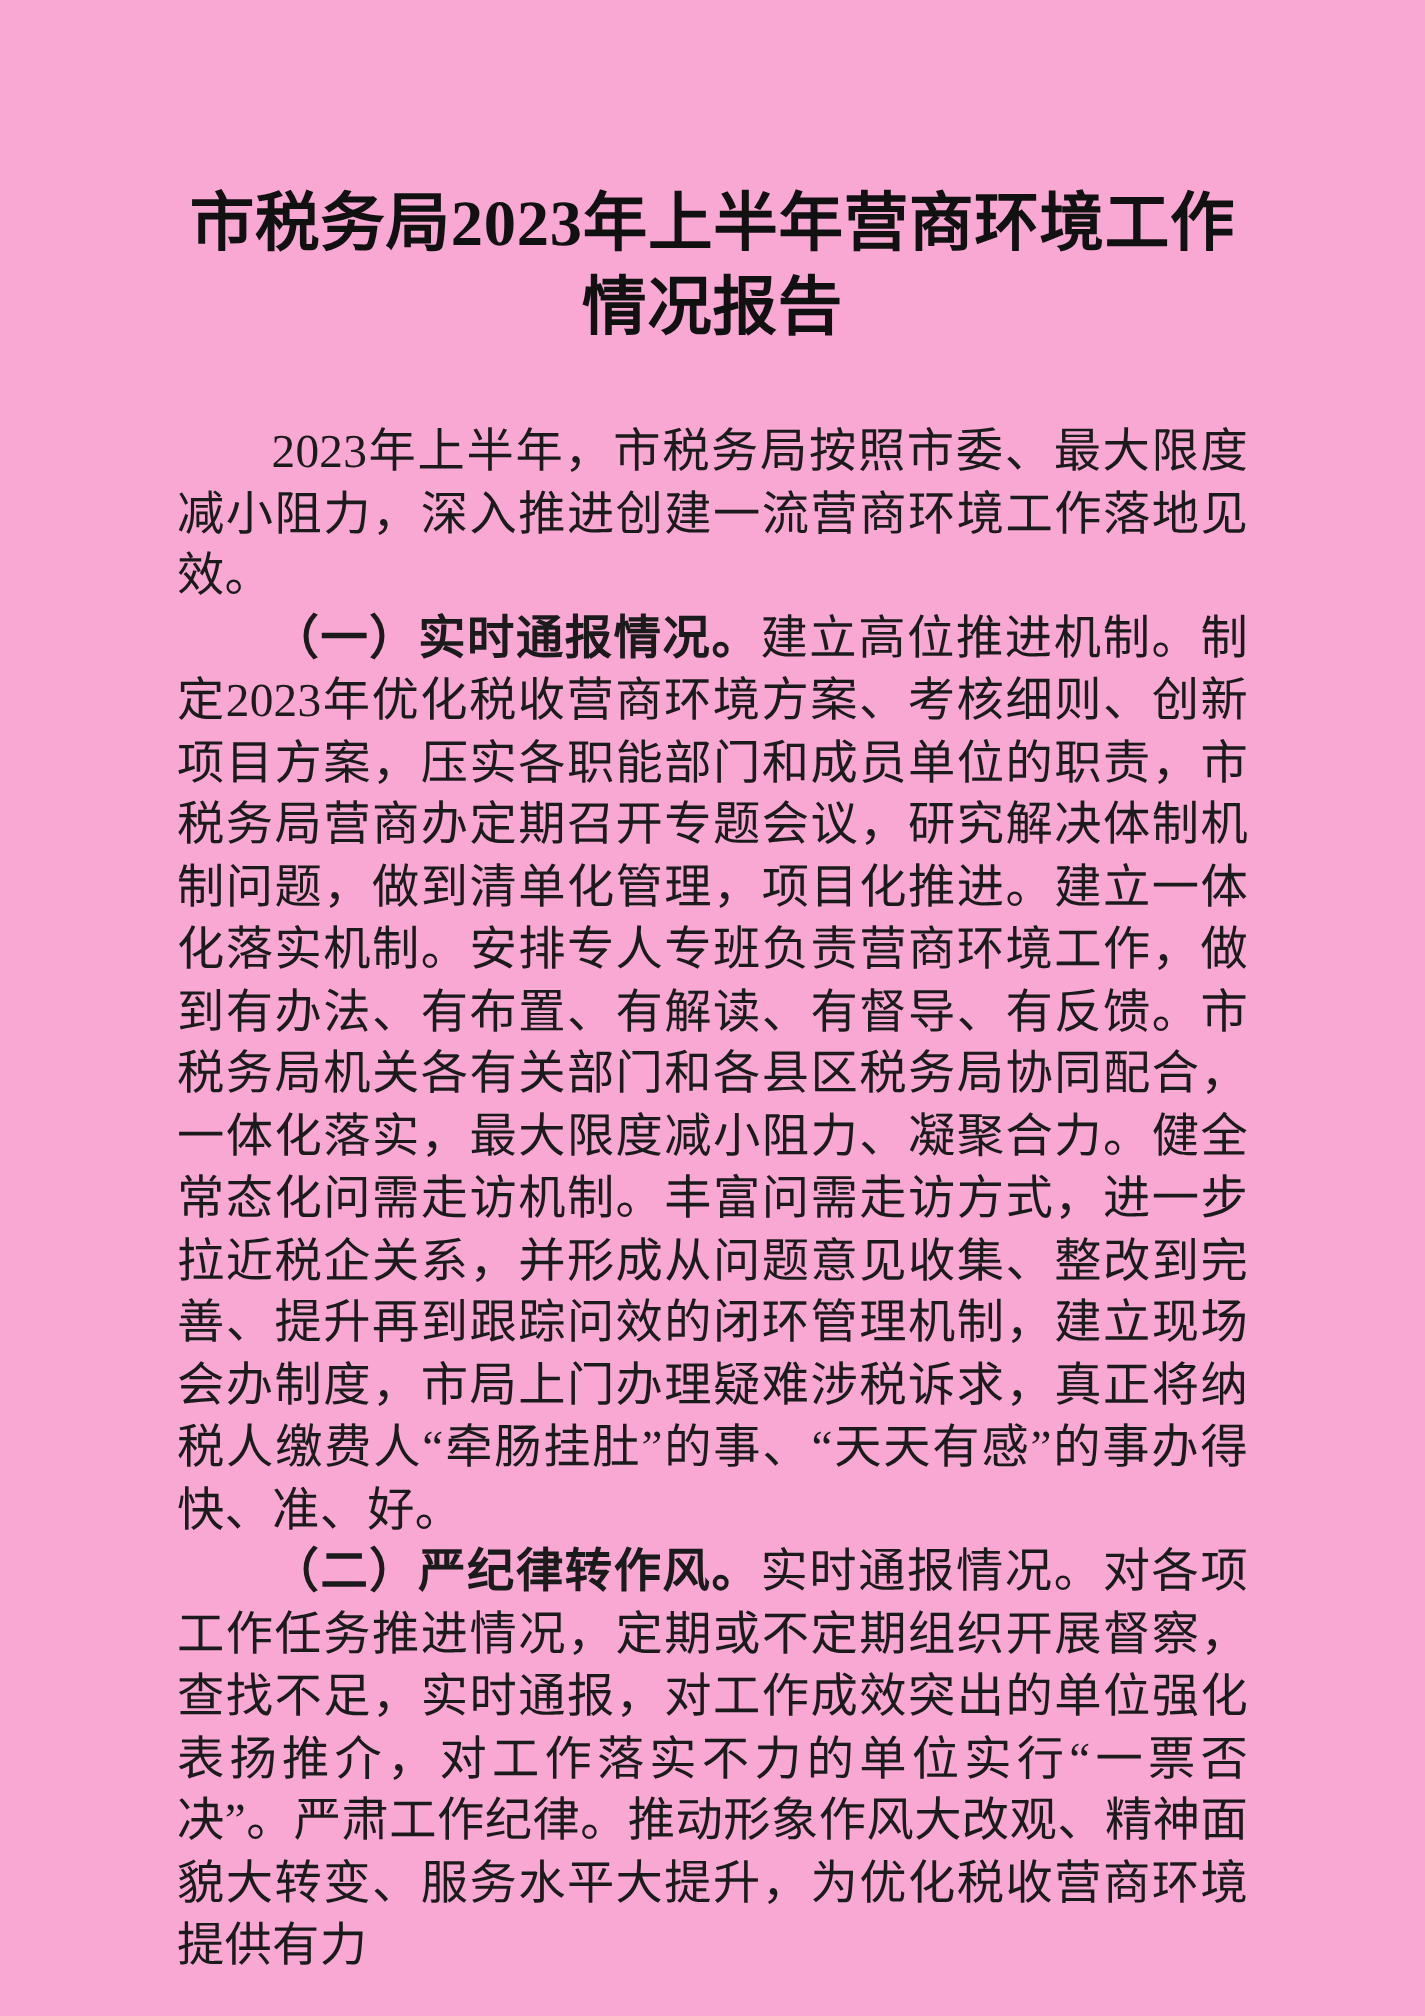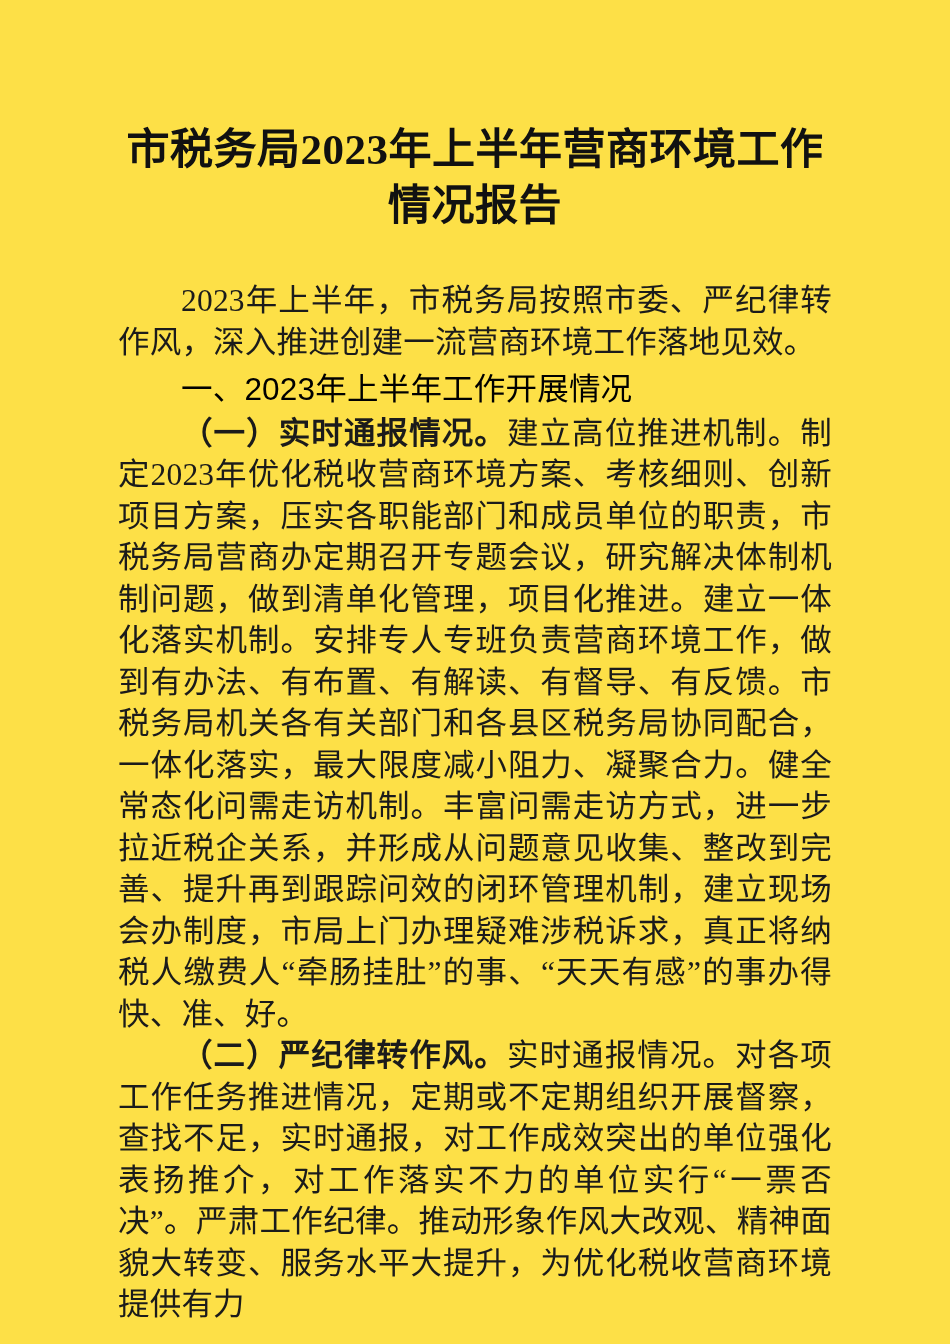--- a/index.html
+++ b/index.html
@@ -17,21 +17,21 @@
     color: #000000;
     -webkit-font-smoothing: antialiased;
   }
 
   .page {
     position: absolute;
     left: 0;
     top: 0;
     width: 950px;
     height: 1344px;
-    background: #fde047;
+    background: #f9a8d4;
     box-sizing: border-box;
     padding: 0 118px 0 118px;
   }
 
   
   .doc-title {
     margin: 0;
     padding-top: 122px;
     text-align: center;
     font-family: "Liberation Serif", "DejaVu Serif", serif;
@@ -86,21 +86,20 @@
     font-family: "Liberation Serif", "DejaVu Serif", serif;
   }
 </style>
 </head>
 <body>
 
 <div class="page">
 
   <h1 class="doc-title">市税务局2023年上半年营商环境工作情况报告</h1>
 
-  <p class="body-para first-para">2023年上半年，市税务局按照市委、严纪律转作风，深入推进创建一流营商环境工作落地见效。</p>
+  <p class="body-para first-para">2023年上半年，市税务局按照市委、最大限度减小阻力，深入推进创建一流营商环境工作落地见效。</p>
 
-  <p class="heading-1">一、2023年上半年工作开展情况</p>
 
   <p class="body-para"><span class="lead-bold">（一）实时通报情况。</span><span>建立高位推进机制。制定2023年优化税收营商环境方案、考核细则、创新项目方案，压实各职能部门和成员单位的职责，市税务局营商办定期召开专题会议，研究解决体制机制问题，做到清单化管理，项目化推进。建立一体化落实机制。安排专人专班负责营商环境工作，做到有办法、有布置、有解读、有督导、有反馈。市税务局机关各有关部门和各县区税务局协同配合，一体化落实，最大限度减小阻力、凝聚合力。健全常态化问需走访机制。丰富问需走访方式，进一步拉近税企关系，并形成从问题意见收集、整改到完善、提升再到跟踪问效的闭环管理机制，建立现场会办制度，市局上门办理疑难涉税诉求，真正将纳税人缴费人“牵肠挂肚”的事、“天天有感”的事办得快、准、好。</span></p>
 
   <p class="body-para spaced-top"><span class="lead-bold">（二）严纪律转作风。</span><span>实时通报情况。对各项工作任务推进情况，定期或不定期组织开展督察，查找不足，实时通报，对工作成效突出的单位强化表扬推介，对工作落实不力的单位实行“一票否决”。严肃工作纪律。推动形象作风大改观、精神面貌大转变、服务水平大提升，为优化税收营商环境提供有力</span></p>
 
 </div>
 
 </body></html>

